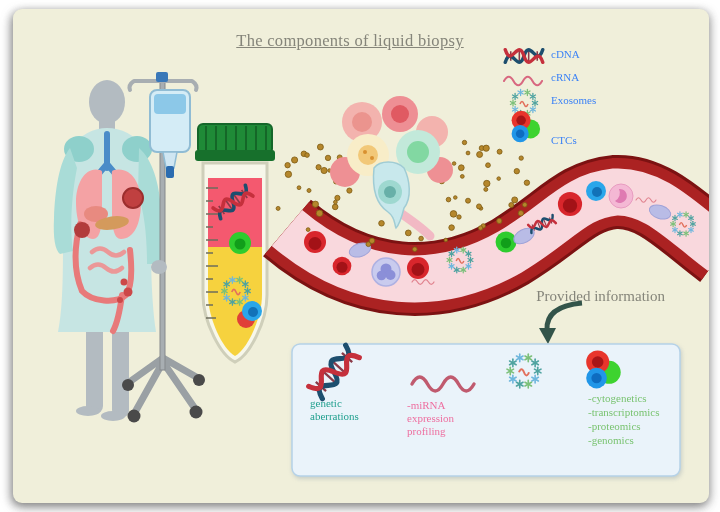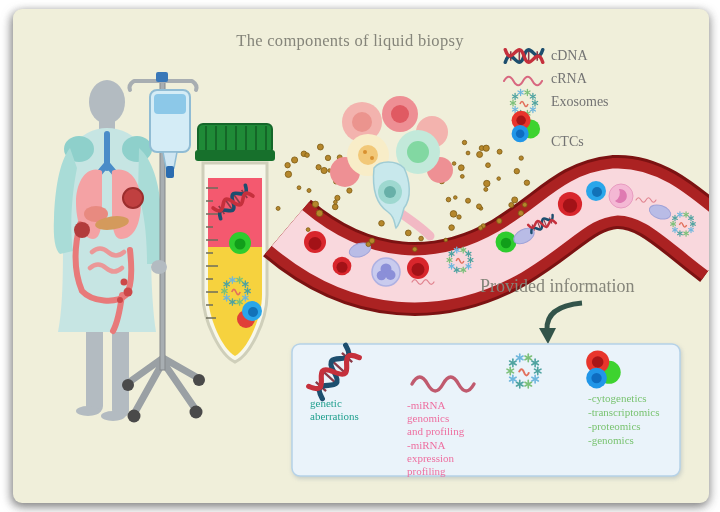--- a/index.html
+++ b/index.html
@@ -1,23 +1,23 @@
 <!DOCTYPE html>
 <html><head>
 <meta charset="utf-8">
 <style>
   html,body{margin:0;padding:0;background:#ffffff;}
   .stage{position:relative;width:720px;height:512px;overflow:hidden;
          font-family:"Liberation Serif","DejaVu Serif",serif;}
   .stage svg{position:absolute;left:0;top:0;}
   .txt{position:absolute;z-index:5;}
   .title{left:170px;top:31px;width:360px;text-align:center;font-size:16.5px;
-         color:#85857a;letter-spacing:.3px;}
-  .legend-label{left:551px;font-size:14px;color:#737373;}
-  .provided{left:480px;top:276px;width:185px;text-align:left;font-size:18px;color:#85857a;}
+         color:#85857a;letter-spacing:.3px;text-decoration:underline;}
+  .legend-label{left:551px;font-size:11px;color:#3b82f6;}
+  .provided{left:480px;top:288px;width:185px;text-align:right;font-size:15px;color:#85857a;}
   .col{position:absolute;z-index:5;font-size:11px;line-height:13px;}
   .col .bullet{margin:0 0 1px 10px;}
   .col1{left:300px;top:397px;width:72px;color:#23a08f;}
   .col2{left:397px;top:399px;width:70px;color:#ee6fa0;}
   .col3{left:485px;top:399px;width:94px;color:#68a2d8;}
   .col4{left:578px;top:392px;width:94px;color:#79c370;}
 </style>
 </head>
 <body>
 
@@ -325,21 +325,20 @@
 <div class="txt legend-label" style="top:71px">cRNA</div>
 <div class="txt legend-label" style="top:94px">Exosomes</div>
 <div class="txt legend-label" style="top:134px">CTCs</div>
 
 <div class="txt provided">Provided information</div>
 
 <div class="col col1">
   <div class="bullet">genetic aberrations</div>
 </div>
 <div class="col col2">
-  <div class="bullet">-miRNA genomics and profiling</div>
   <div class="bullet">-miRNA expression profiling</div>
 </div>
 <div class="col col4">
   <div class="bullet">-cytogenetics</div>
   <div class="bullet">-transcriptomics</div>
   <div class="bullet">-proteomics</div>
   <div class="bullet">-genomics</div>
 </div>
 
 </div>

